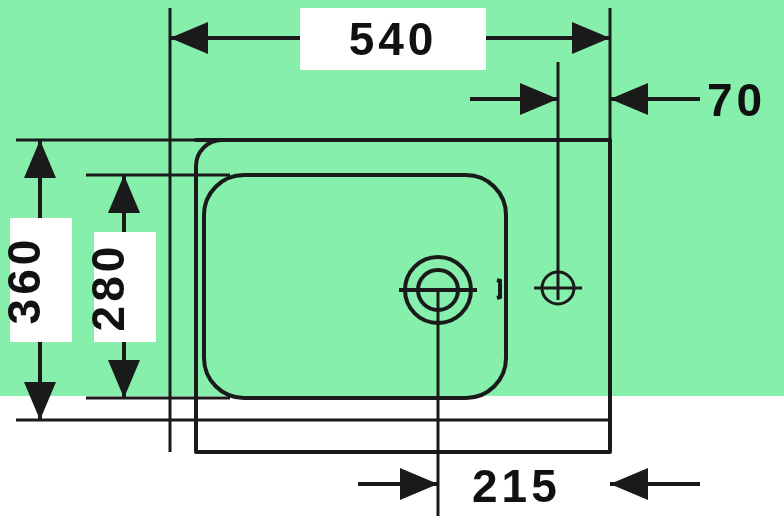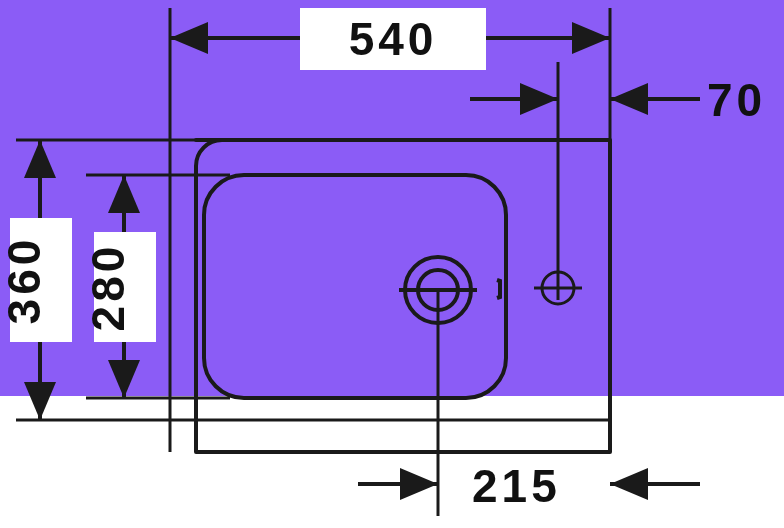--- a/index.html
+++ b/index.html
@@ -10,21 +10,21 @@
   body {
     width: 784px;
     height: 528px;
     font-family: "Liberation Sans", sans-serif;
     overflow: hidden;
   }
   #drawing-root {
     position: relative;
     width: 784px;
     height: 396px;
-    background: #8b5cf6;
+    background: #86efac;
   }
   svg#technical-drawing {
     display: block;
     width: 784px;
     height: 528px;
   }
   .dim-text {
     font-family: "Liberation Sans", sans-serif;
     font-size: 46px;
     font-weight: bold;

